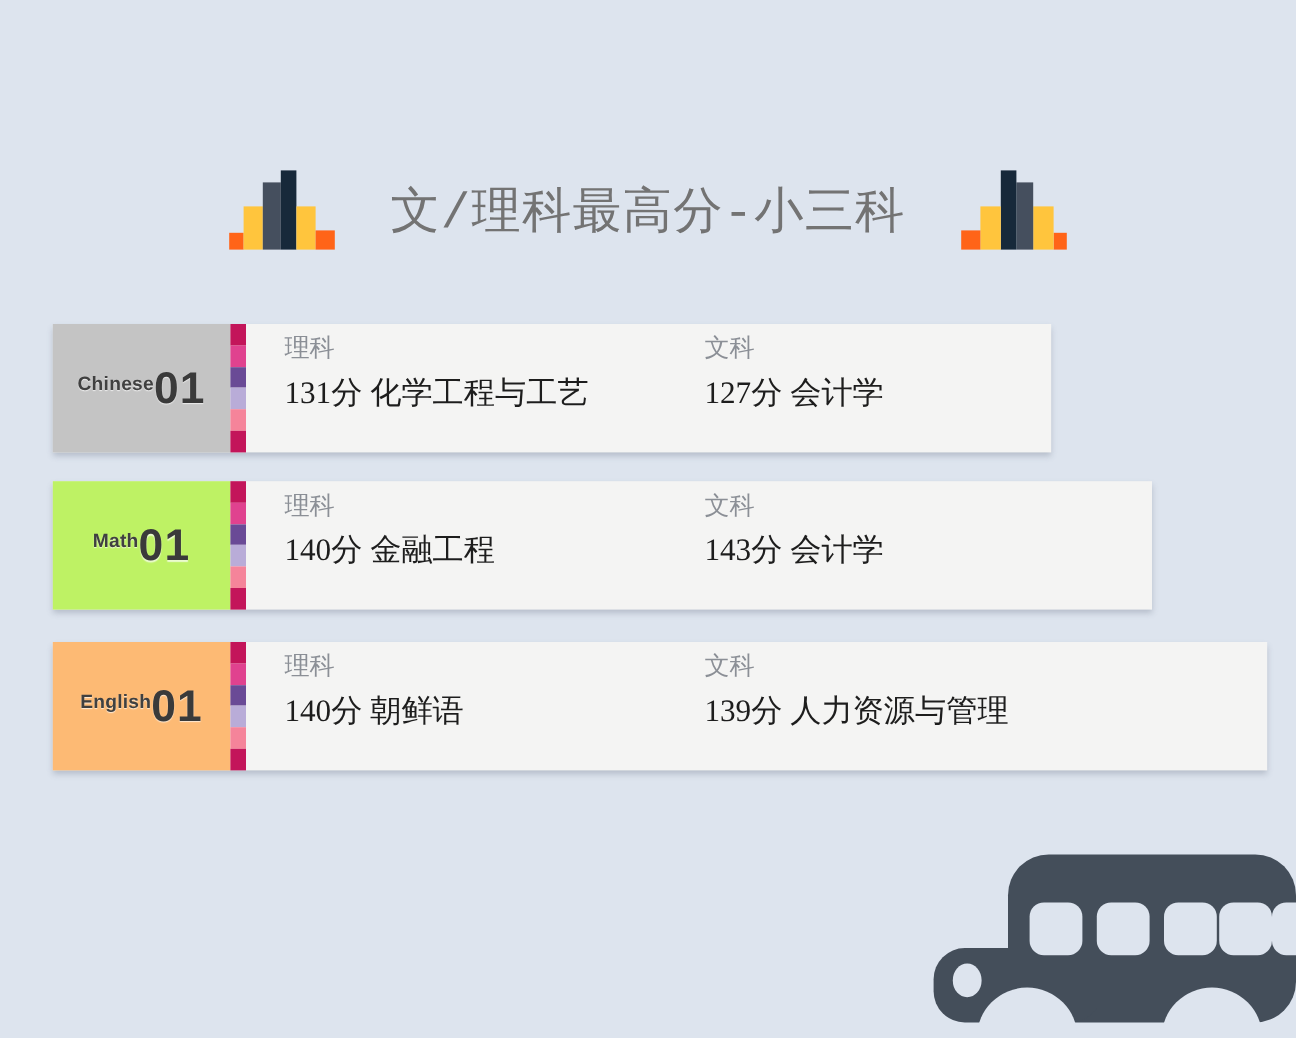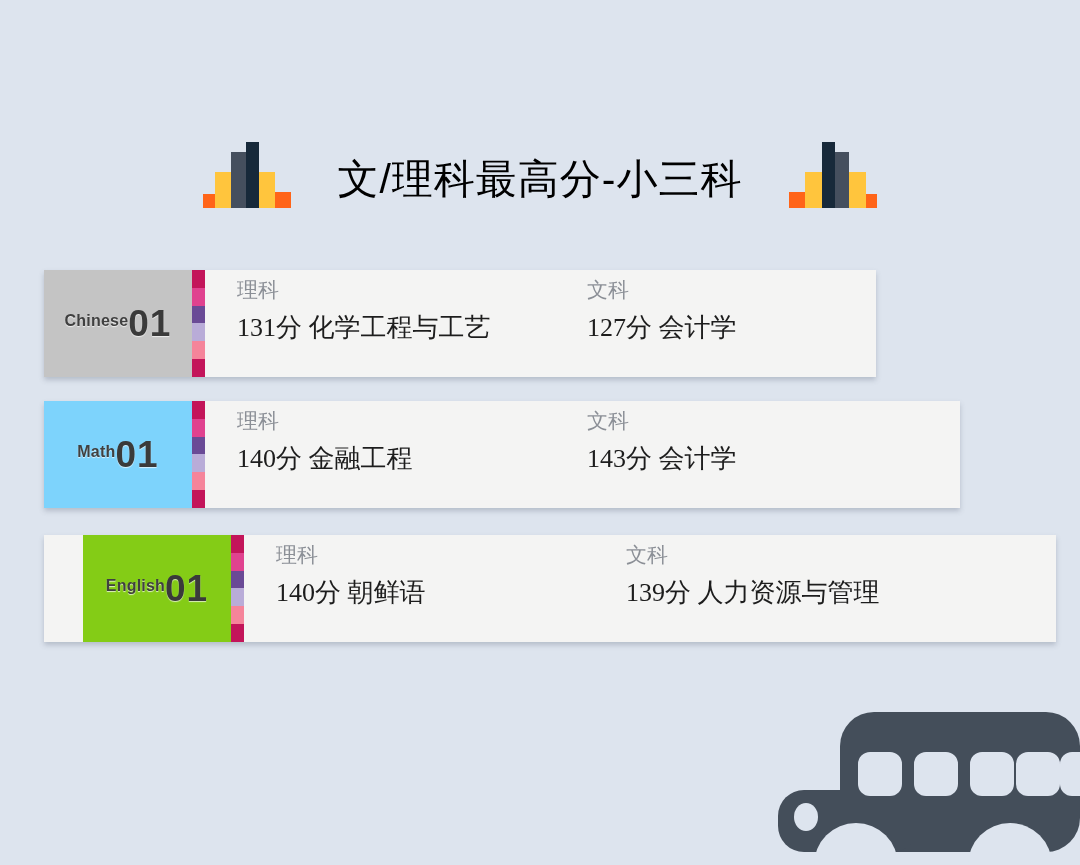--- a/index.html
+++ b/index.html
@@ -26,24 +26,24 @@
   }
   .bars span{display:block;}
   .bars .b1{width:20px;height:16px;}
   .bars .b2{width:20px;height:36px;}
   .bars .b3{width:18px;height:56px;}
   .bars .b4{width:16px;height:66px;}
   .bars .b5{width:14px;height:14px;}
   .bars.mirror{transform:scaleX(-1);}
 
   .page-title{
-    font-family:Liberation Sans, sans-serif;
+    font-family:Liberation Mono, monospace;
     font-size:41px;
     font-weight:400;
-    color:#000000;
+    color:#737373;
     letter-spacing:1px;
     white-space:nowrap;
     line-height:1;
     padding-bottom:8px;
   }
 
   
   .card{
     position:absolute;
     height:107px;
@@ -152,21 +152,21 @@
         <div class="val">131分 化学工程与工艺</div>
       </div>
       <div class="col c2">
         <div class="lbl">文科</div>
         <div class="val">127分 会计学</div>
       </div>
     </div>
   </div>
 
   <div class="card r2" style="background: rgb(244, 244, 243);">
-    <div class="badge" style="background: #7dd3fc; align-items: center;">
+    <div class="badge" style="background: #bef264; align-items: center;">
       <div class="sub">Math</div>
       <div class="num">01</div>
     </div>
     <div class="strip">
       <span style="background: rgb(195, 21, 90);"></span>
       <span style="background: rgb(224, 66, 143);"></span>
       <span style="background: rgb(106, 74, 150);"></span>
       <span style="background: rgb(185, 172, 216);"></span>
       <span style="background: rgb(245, 132, 154);"></span>
       <span style="background: rgb(195, 21, 90);"></span>
@@ -177,21 +177,21 @@
         <div class="val">140分 金融工程</div>
       </div>
       <div class="col c2">
         <div class="lbl">文科</div>
         <div class="val">143分 会计学</div>
       </div>
     </div>
   </div>
 
   <div class="card r3" style="background: rgb(244, 244, 243);">
-    <div class="badge" style="background: #84cc16; margin-left: 39px;">
+    <div class="badge" style="background: #fdba74;">
       <div class="sub">English</div>
       <div class="num">01</div>
     </div>
     <div class="strip">
       <span style="background: rgb(195, 21, 90);"></span>
       <span style="background: rgb(224, 66, 143);"></span>
       <span style="background: rgb(106, 74, 150);"></span>
       <span style="background: rgb(185, 172, 216);"></span>
       <span style="background: rgb(245, 132, 154);"></span>
       <span style="background: rgb(195, 21, 90);"></span>

